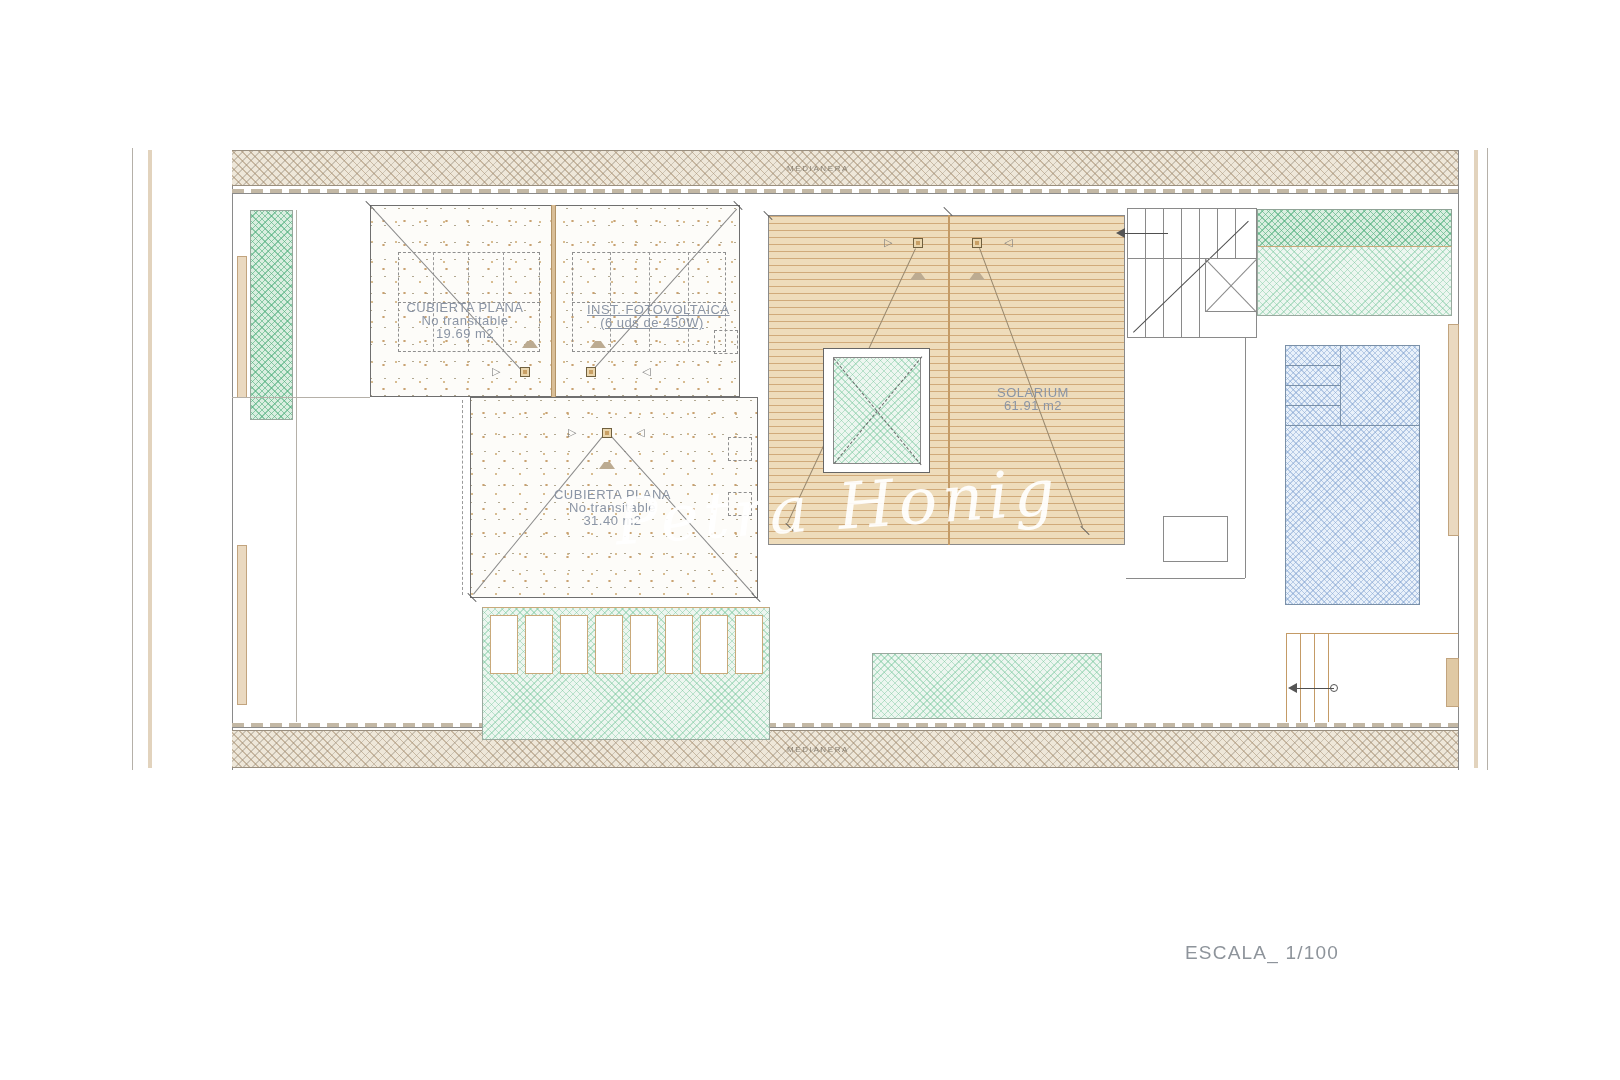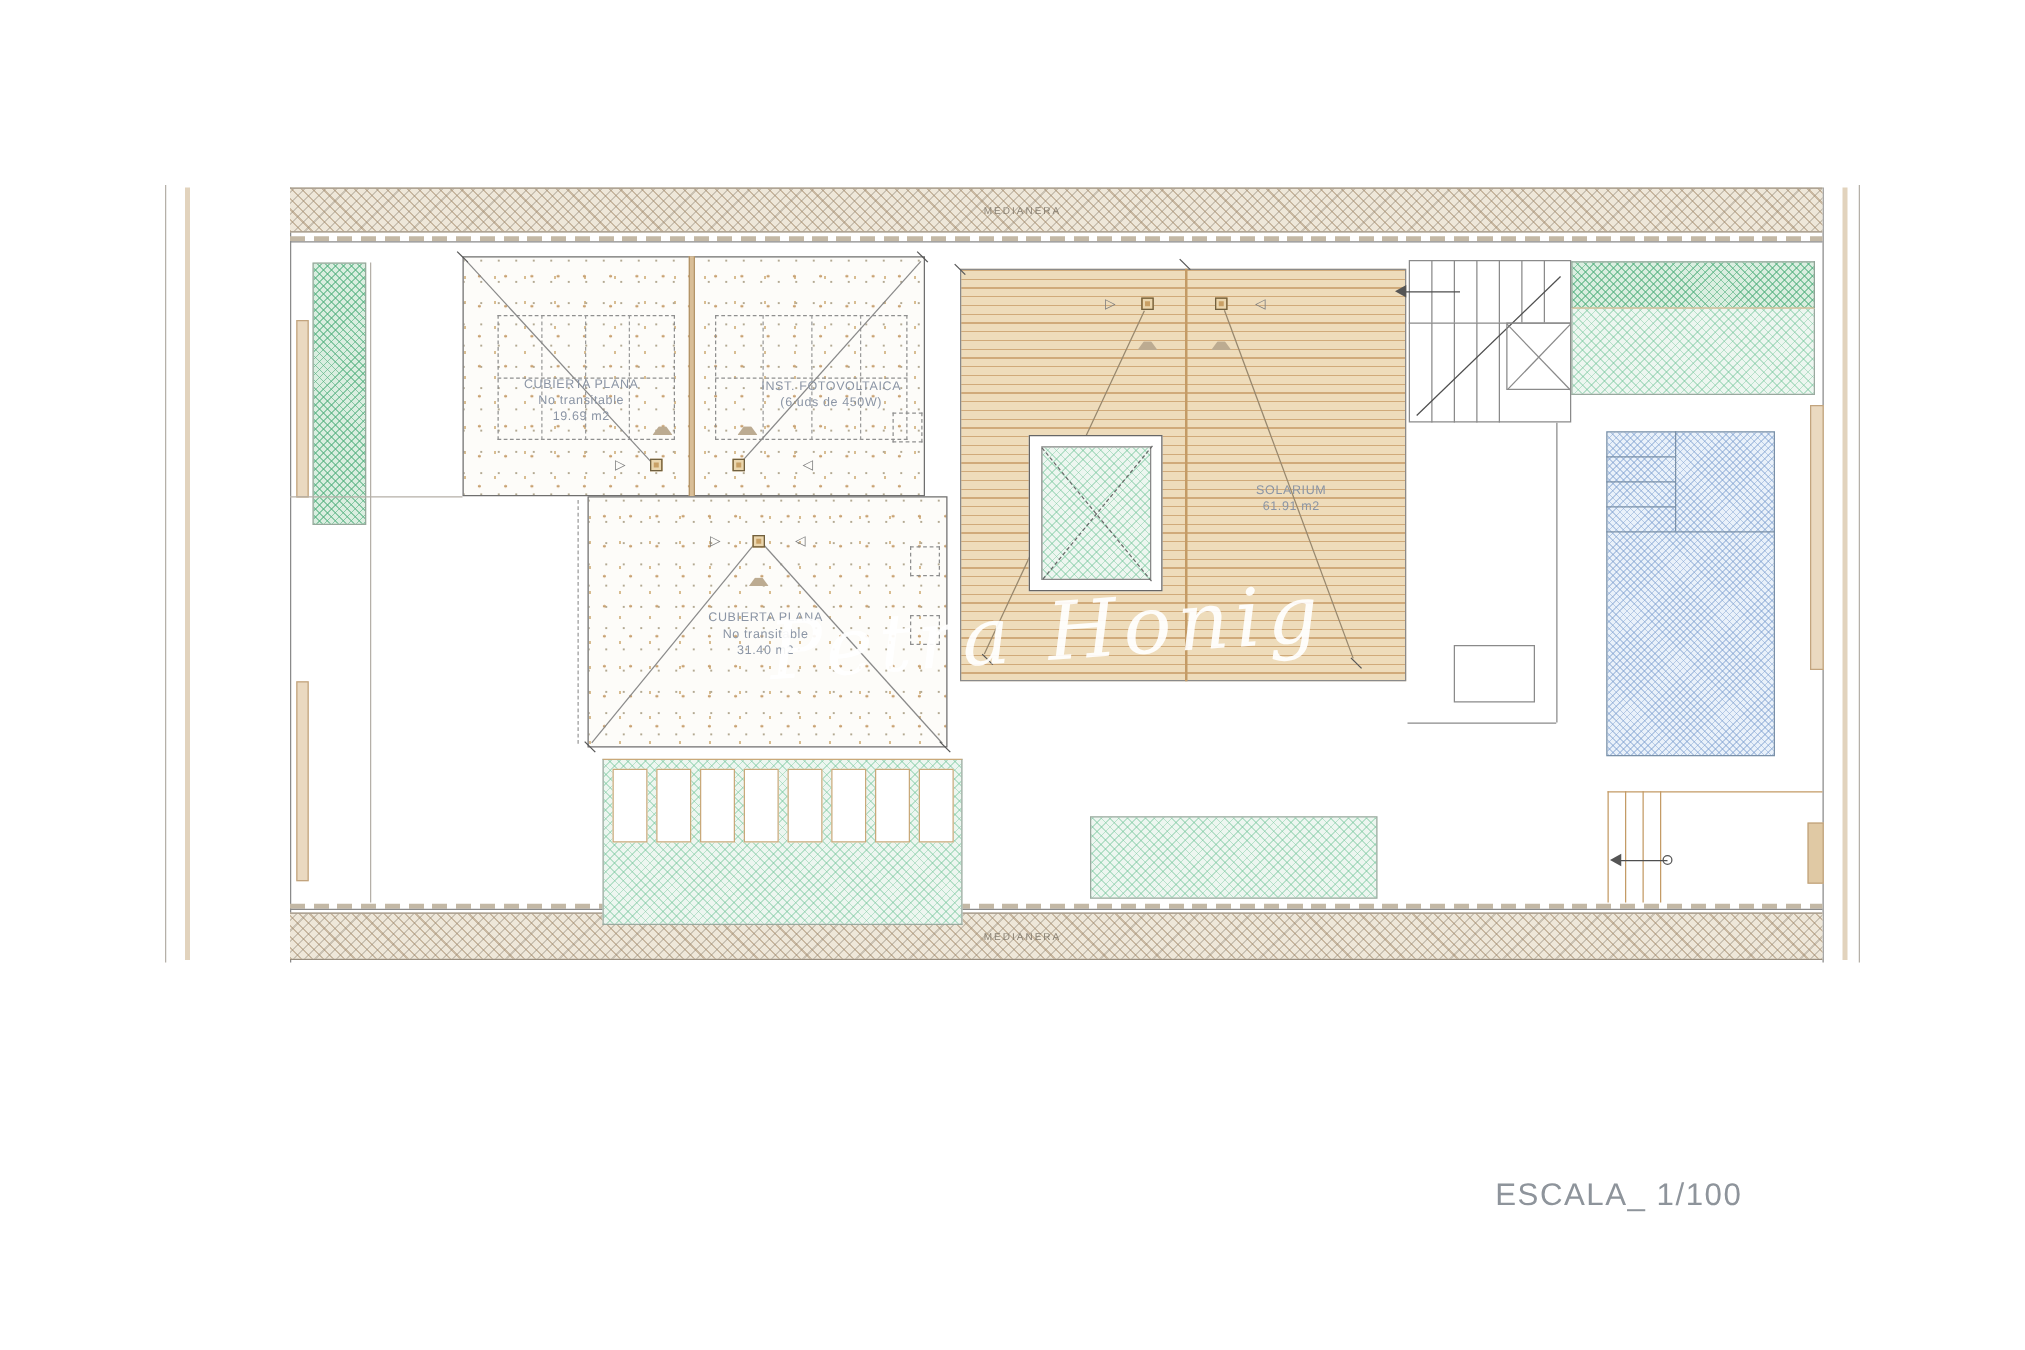--- a/index.html
+++ b/index.html
@@ -50,27 +50,27 @@
   .vent{position:absolute;width:16px;height:7px;background:#bcab91;
         clip-path:polygon(32% 0,68% 0,100% 100%,0 100%);}
   .tri{position:absolute;color:#7d7d7d;font-size:11px;line-height:1;
        font-family:"DejaVu Sans",sans-serif;}
   .tick45{position:absolute;width:12px;height:0;border-top:1px solid #555;transform:rotate(45deg);}
   .arrowhead-left{position:absolute;width:0;height:0;border-right:9px solid #555;
        border-top:5px solid transparent;border-bottom:5px solid transparent;}
   .circ{position:absolute;width:8px;height:8px;border:1.5px solid #555;border-radius:50%;
         box-sizing:border-box;background:transparent;}
   
-  .lbl{position:absolute;color:#8b95a5;font-size:10px;letter-spacing:.5px;line-height:13px;
+  .lbl{position:absolute;color:#8b95a5;font-size:13px;letter-spacing:.5px;line-height:13px;
        text-align:center;white-space:nowrap;}
   .lbl div{white-space:nowrap;}
   .medianera{position:absolute;color:#8a8173;font-size:8px;letter-spacing:1.6px;
        text-align:center;}
-  .scale-lbl{position:absolute;color:#8e949b;font-size:25px;letter-spacing:1.2px;
-       text-align:center;}
+  .scale-lbl{position:absolute;color:#8e949b;font-size:19px;letter-spacing:1.2px;
+       text-align:left;}
   .watermark{position:absolute;color:rgba(255,255,255,.92);font-family:"DejaVu Serif",serif;
        font-style:italic;font-size:64px;letter-spacing:5px;transform:rotate(-4deg);
        pointer-events:none;}
 </style>
 </head>
 <body>
 
 <div id="canvas">
 
   <div class="vln vln-faint" style="left:132px;top:148px;height:622px;"></div>
@@ -117,21 +117,21 @@
   <div class="tri" style="left:642px;top:366px;">◁</div>
   <div class="vent" style="left:522px;top:341px;"></div>
   <div class="vent" style="left:590px;top:341px;"></div>
   <div class="abs" style="left:714px;top:330px;width:24px;height:24px;border:1px dashed #8f8f8f;box-sizing:border-box;"></div>
 
   <div class="lbl" style="left:395px;top:301px;width:140px;">
     <div>CUBIERTA PLANA</div>
     <div>No transitable</div>
     <div>19.69 m2</div>
   </div>
-  <div class="lbl" style="left:600px;top:303px;width:130px;">
+  <div class="lbl" style="left:587px;top:303px;width:130px;text-decoration:underline;">
     <div>INST. FOTOVOLTAICA</div>
     <div>(6 uds de 450W)</div>
   </div>
 
   <div class="box stipple" style="left:470px;top:397px;width:288px;height:201px;"></div>
   <div class="ln" style="left:473px;top:594px;width:208px;transform:rotate(-50.7deg);"></div>
   <div class="ln" style="left:609px;top:433px;width:217px;transform:rotate(48deg);"></div>
   <div class="drain" style="left:602px;top:428px;"></div>
   <div class="tri" style="left:568px;top:427px;">▷</div>
   <div class="tri" style="left:636px;top:427px;">◁</div>

